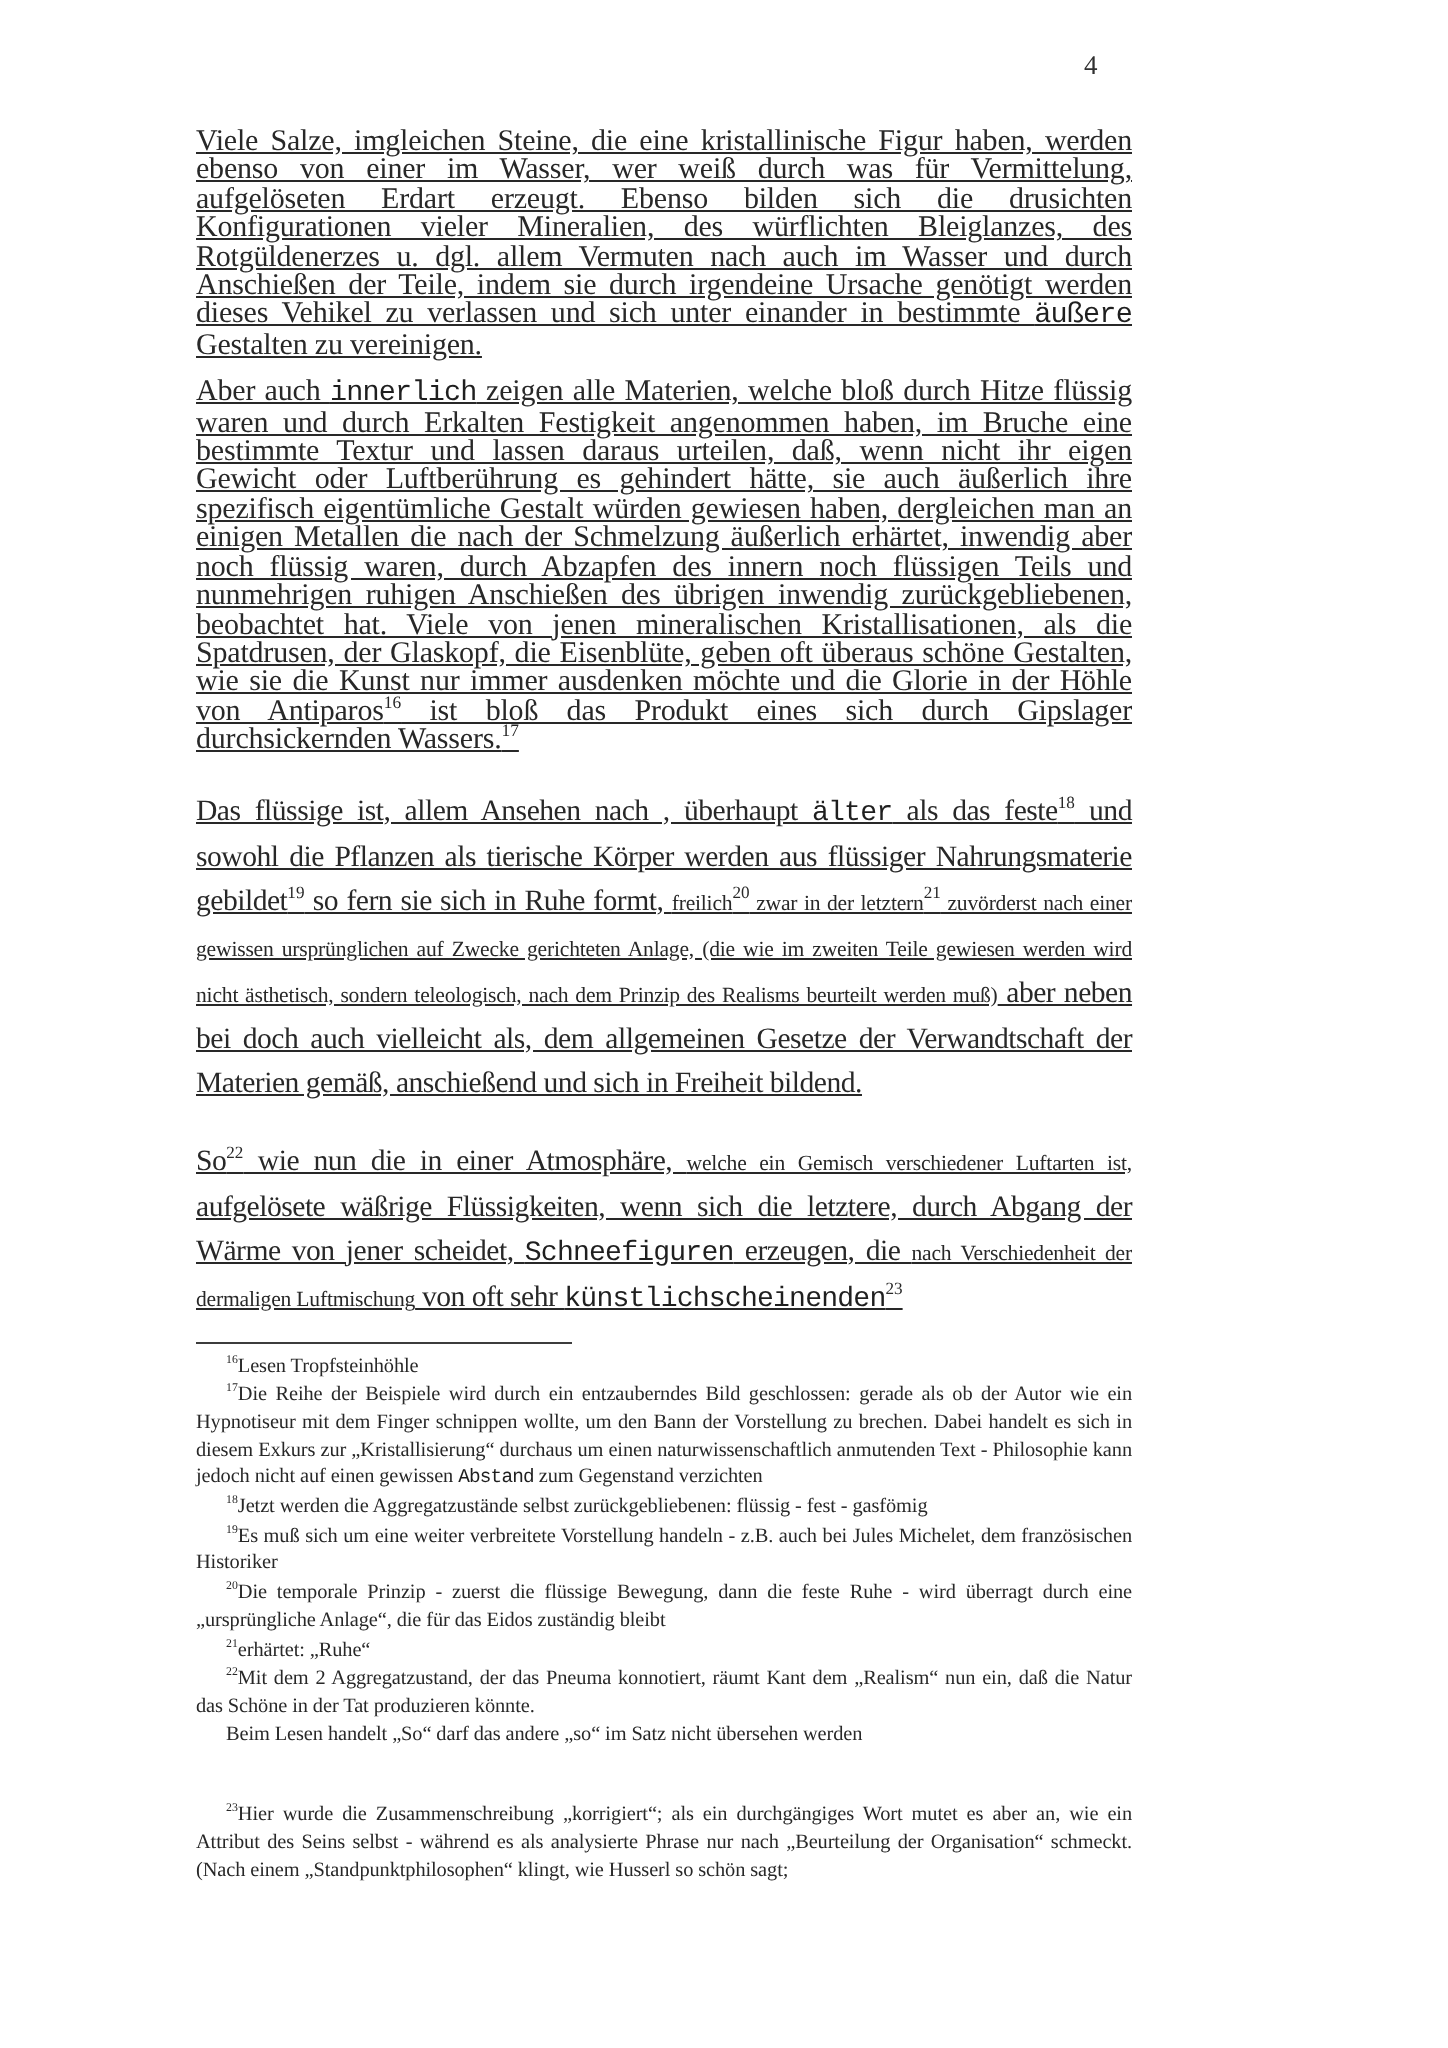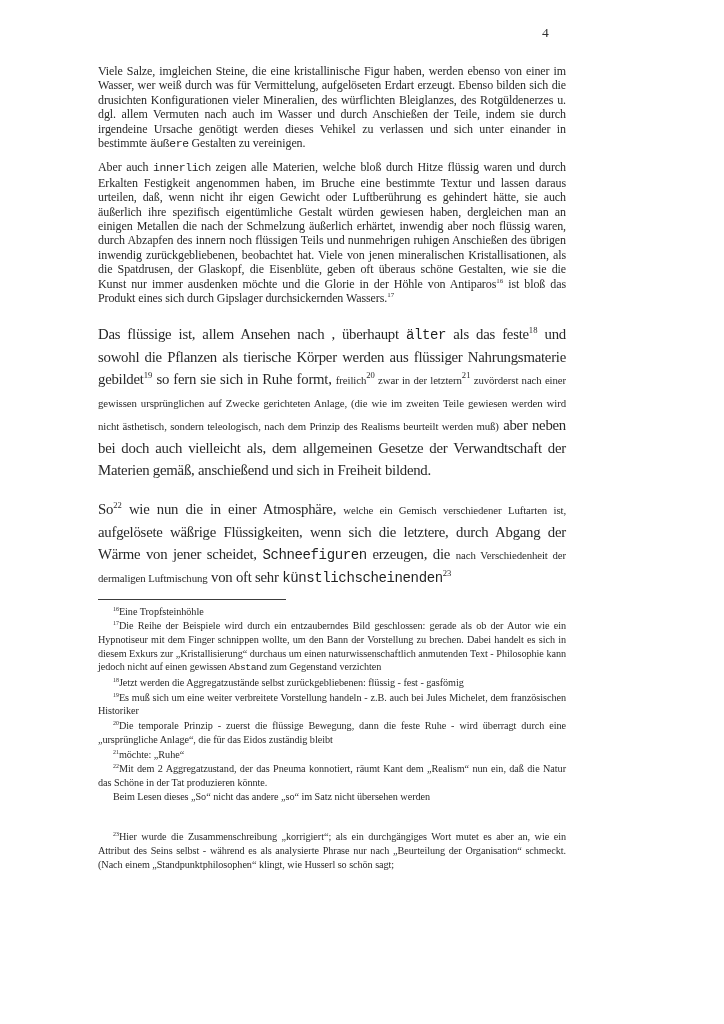--- a/index.html
+++ b/index.html
@@ -27,31 +27,33 @@
     position: absolute;
     left: 98px;
     top: 64px;
     width: 468px;
   }
   .par {
     text-align: justify;
     margin: 0;
   }
   .par.body {
-    font-size: 12px;
+    font-size: 15px;
     line-height: 14.4px;
     letter-spacing: -0.1px;
     margin-bottom: 9px;
+    text-decoration: underline;
   }
   .par.large {
     font-size: 14.8px;
     line-height: 22px;
     letter-spacing: -0.25px;
     margin-top: 17px;
     margin-bottom: 5px;
+    text-decoration: underline;
   }
   .par.large .sm {
     font-size: 10.8px;
     letter-spacing: -0.1px;
   }
   .tt {
     font-family: "Liberation Mono", "DejaVu Sans Mono", monospace;
     font-size: 0.95em;
     letter-spacing: -0.4px;
     color: #1f1f1f;
@@ -97,39 +99,39 @@
         <p class="par body"><span>Viele Salze, imgleichen Steine, die eine kristallinische Figur haben, werden ebenso von einer im Wasser, wer weiß durch was für Vermittelung, aufgelöseten Erdart erzeugt. Ebenso bilden sich die drusichten Konfigurationen vieler Mineralien, des würflichten Bleiglanzes, des Rotgüldenerzes u. dgl. allem Vermuten nach auch im Wasser und durch Anschießen der Teile, indem sie durch irgendeine Ursache genötigt werden dieses Vehikel zu verlassen und sich unter einander in bestimmte </span><span class="tt">äußere</span><span> Gestalten zu vereinigen.</span></p>
         <p class="par body"><span>Aber auch </span><span class="tt">innerlich</span><span> zeigen alle Materien, welche bloß durch Hitze flüssig waren und durch Erkalten Festigkeit angenommen haben, im Bruche eine bestimmte Textur und lassen daraus urteilen, daß, wenn nicht ihr eigen Gewicht oder Luftberührung es gehindert hätte, sie auch äußerlich ihre spezifisch eigentümliche Gestalt würden gewiesen haben, dergleichen man an einigen Metallen die nach der Schmelzung äußerlich erhärtet, inwendig aber noch flüssig waren, durch Abzapfen des innern noch flüssigen Teils und nunmehrigen ruhigen Anschießen des übrigen inwendig zurückgebliebenen, beobachtet hat. Viele von jenen mineralischen Kristallisationen, als die Spatdrusen, der Glaskopf, die Eisenblüte, geben oft überaus schöne Gestalten, wie sie die Kunst nur immer ausdenken möchte und die Glorie in der Höhle von Antiparos</span><span class="sup">16</span><span> ist bloß das Produkt eines sich durch Gipslager durchsickernden Wassers.</span><span class="sup">17</span></p>
         <p class="par large"><span>Das flüssige ist, allem Ansehen nach , überhaupt </span><span class="tt">älter</span><span> als das feste</span><span class="sup">18</span><span> und sowohl die Pflanzen als tierische Körper werden aus flüssiger Nahrungsmaterie gebildet</span><span class="sup">19</span><span> so fern sie sich in Ruhe formt, </span><span class="sm">freilich</span><span class="sup">20</span><span class="sm"> zwar in der letztern</span><span class="sup">21</span><span class="sm"> zuvörderst nach einer gewissen ursprünglichen auf Zwecke gerichteten Anlage, (die wie im zweiten Teile gewiesen werden wird nicht ästhetisch, sondern teleologisch, nach dem Prinzip des Realisms beurteilt werden muß)</span><span> aber neben bei doch auch vielleicht als, dem allgemeinen Gesetze der Verwandtschaft der Materien gemäß, anschießend und sich in Freiheit bildend.</span></p>
         <p class="par large"><span>So</span><span class="sup">22</span><span> wie nun die in einer Atmosphäre, </span><span class="sm">welche ein Gemisch verschiedener Luftarten ist,</span><span> aufgelösete wäßrige Flüssigkeiten, wenn sich die letztere, durch Abgang der Wärme von jener scheidet, </span><span class="tt">Schneefiguren</span><span> erzeugen, die </span><span class="sm">nach Verschiedenheit der dermaligen Luftmischung</span><span> von oft sehr </span><span class="tt">künstlichscheinenden</span><span class="sup">23</span></p>
       </div>
 
     <div class="footnote-rule"></div>
 
     <div class="footnotes" id="footnotes">
         <div class="footnote">
-          <p class="fn-par"><span class="sup">16</span><span>Eine Tropfsteinhöhle</span></p>
+          <p class="fn-par"><span class="sup">16</span><span>Lesen Tropfsteinhöhle</span></p>
         </div>
         <div class="footnote">
           <p class="fn-par"><span class="sup">17</span><span>Die Reihe der Beispiele wird durch ein entzauberndes Bild geschlossen: gerade als ob der Autor wie ein Hypnotiseur mit dem Finger schnippen wollte, um den Bann der Vorstellung zu brechen. Dabei handelt es sich in diesem Exkurs zur „Kristallisierung“ durchaus um einen naturwissenschaftlich anmutenden Text - Philosophie kann jedoch nicht auf einen gewissen </span><span class="tt">Abstand</span><span> zum Gegenstand verzichten</span></p>
         </div>
         <div class="footnote">
           <p class="fn-par"><span class="sup">18</span><span>Jetzt werden die Aggregatzustände selbst zurückgebliebenen: flüssig - fest - gasfömig</span></p>
         </div>
         <div class="footnote">
           <p class="fn-par"><span class="sup">19</span><span>Es muß sich um eine weiter verbreitete Vorstellung handeln - z.B. auch bei Jules Michelet, dem französischen Historiker</span></p>
         </div>
         <div class="footnote">
           <p class="fn-par"><span class="sup">20</span><span>Die temporale Prinzip - zuerst die flüssige Bewegung, dann die feste Ruhe - wird überragt durch eine „ursprüngliche Anlage“, die für das Eidos zuständig bleibt</span></p>
         </div>
         <div class="footnote">
-          <p class="fn-par"><span class="sup">21</span><span>möchte: „Ruhe“</span></p>
+          <p class="fn-par"><span class="sup">21</span><span>erhärtet: „Ruhe“</span></p>
         </div>
         <div class="footnote">
           <p class="fn-par"><span class="sup">22</span><span>Mit dem 2 Aggregatzustand, der das Pneuma konnotiert, räumt Kant dem „Realism“ nun ein, daß die Natur das Schöne in der Tat produzieren könnte.</span></p>
-          <p class="fn-par"><span>Beim Lesen dieses „So“ nicht das andere „so“ im Satz nicht übersehen werden</span></p>
+          <p class="fn-par"><span>Beim Lesen handelt „So“ darf das andere „so“ im Satz nicht übersehen werden</span></p>
         </div>
         <div class="footnote gap">
           <p class="fn-par"><span class="sup">23</span><span>Hier wurde die Zusammenschreibung „korrigiert“; als ein durchgängiges Wort mutet es aber an, wie ein Attribut des Seins selbst - während es als analysierte Phrase nur nach „Beurteilung der Organisation“ schmeckt. (Nach einem „Standpunktphilosophen“ klingt, wie Husserl so schön sagt;</span></p>
         </div>
       </div>
   </div>
 </div>
 
 </body></html>

